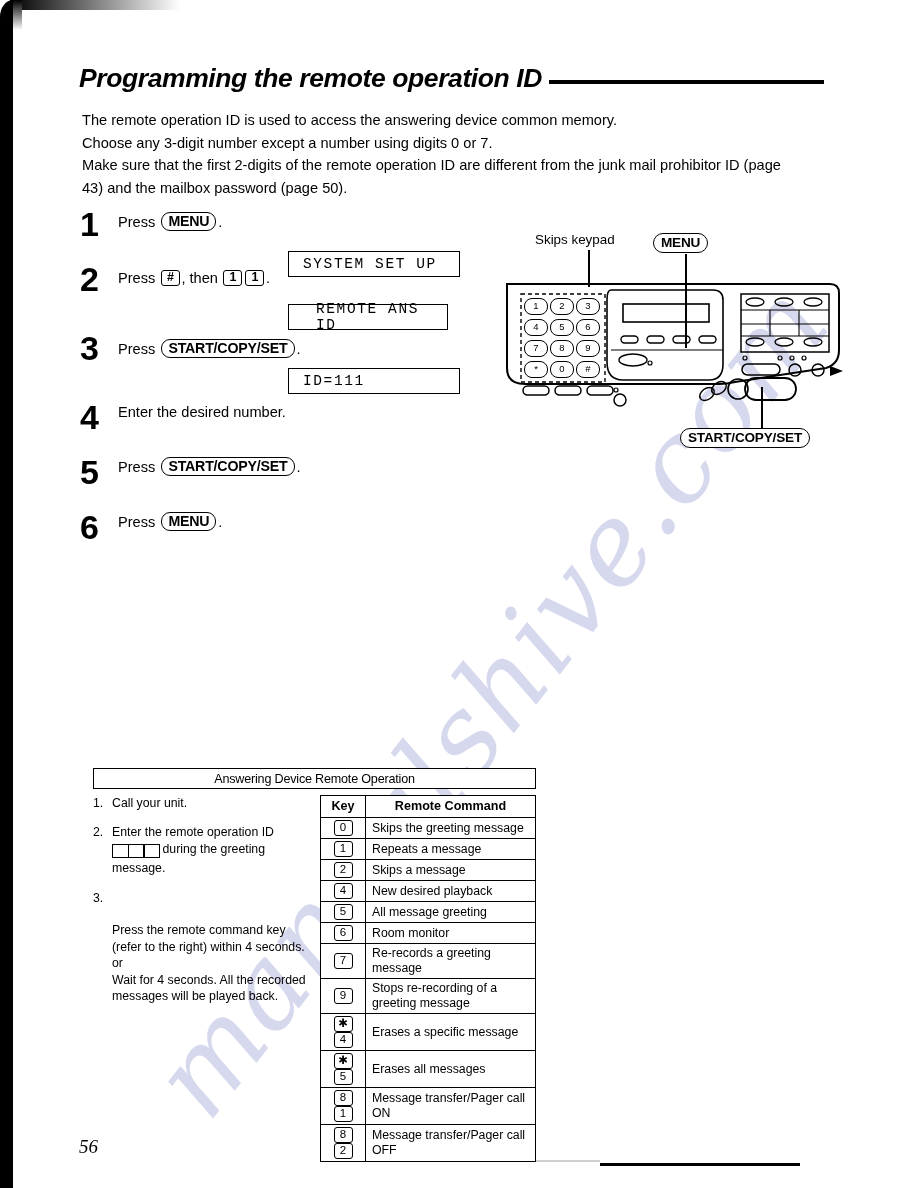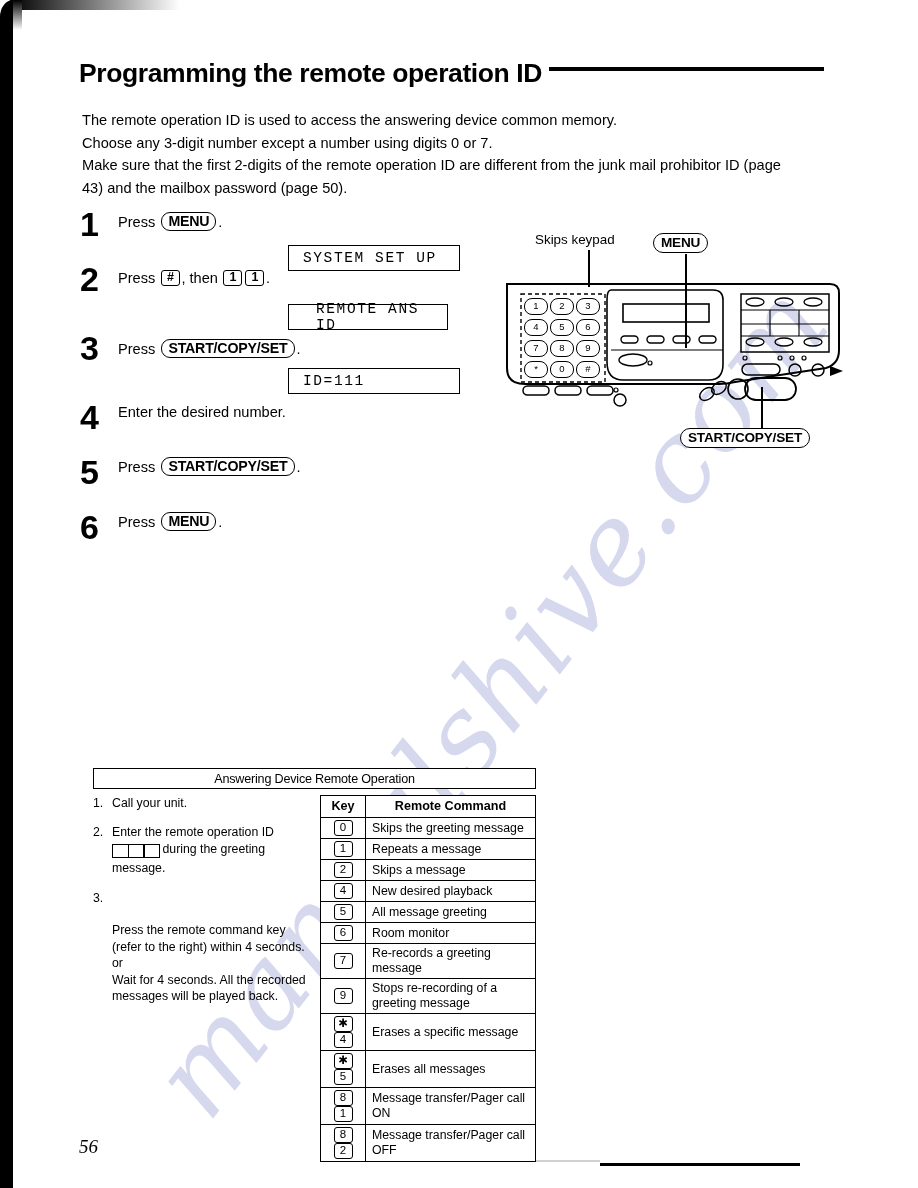--- a/index.html
+++ b/index.html
@@ -34,21 +34,21 @@
     font-family:"DejaVu Serif", serif;
     font-size:112px; font-style:italic; letter-spacing:2px;
     color:#c9cbe8; opacity:.75;
     transform:rotate(-52deg); white-space:nowrap;
   }
   
   #page { position:absolute; inset:0; z-index:10; }
   
   #header-row{
     position:absolute; left:79px; top:60px; width:745px; height:36px;
-    display:flex; 
+    display:flex; align-items:center;font-style:italic;
   }
   #page-title{
     font-size:26.5px; font-weight:bold; letter-spacing:-0.4px;
     white-space:nowrap; line-height:1;
   }
   #header-rule{ flex:1; height:4px; background:#000; margin-left:7px; margin-top:7px; }
   
   #intro{
     position:absolute; left:79px; top:108px; width:742px;
     font-size:14.6px; line-height:19.5px;
@@ -156,21 +156,21 @@
     <p>The remote operation ID is used to access the answering device common memory.</p>
     <p>Choose any 3-digit number except a number using digits 0 or 7.</p>
     <p>Make sure that the first 2-digits of the remote operation ID are different from the junk mail prohibitor ID (page</p>
     <p>43) and the mailbox password (page 50).</p>
   </div>
 
   <div class="step-num" style="left:80px; top:207px;">1</div>
   <div class="step-text" style="left:118px; top:212px;">
     <span>Press</span>&nbsp;<span class="pill">MENU</span><span>.</span>
   </div>
-  <div class="lcd" style="left:288px; top:245px; width:172px; height:26px;">SYSTEM SET UP</div>
+  <div class="lcd" style="left:288px; top:251px; width:172px; height:26px;">SYSTEM SET UP</div>
 
   <div class="step-num" style="left:80px; top:262px;">2</div>
   <div class="step-text" style="left:118px; top:269px;">
     <span>Press</span>&nbsp;<span class="keysq">#</span><span>, then</span>&nbsp;<span class="keysq">1</span><span class="keysq">1</span><span>.</span>
   </div>
   <div class="lcd" style="left:288px; top:304px; width:160px; height:26px;padding-left:27px;">REMOTE ANS ID</div>
 
   <div class="step-num" style="left:80px; top:331px;">3</div>
   <div class="step-text" style="left:118px; top:339px;">
     <span>Press</span>&nbsp;<span class="pill">START/COPY/SET</span><span>.</span>

